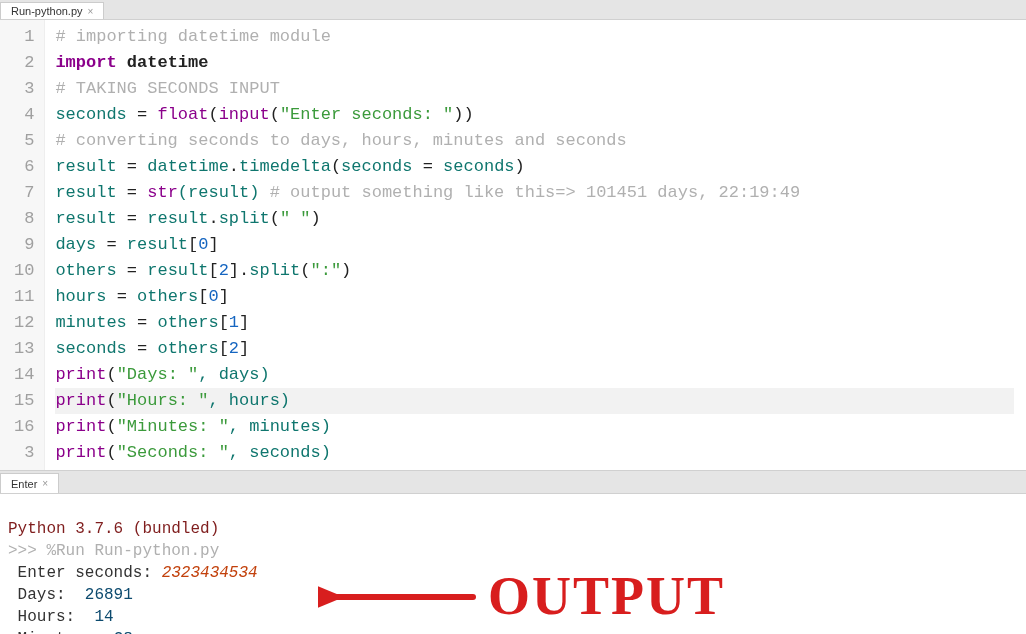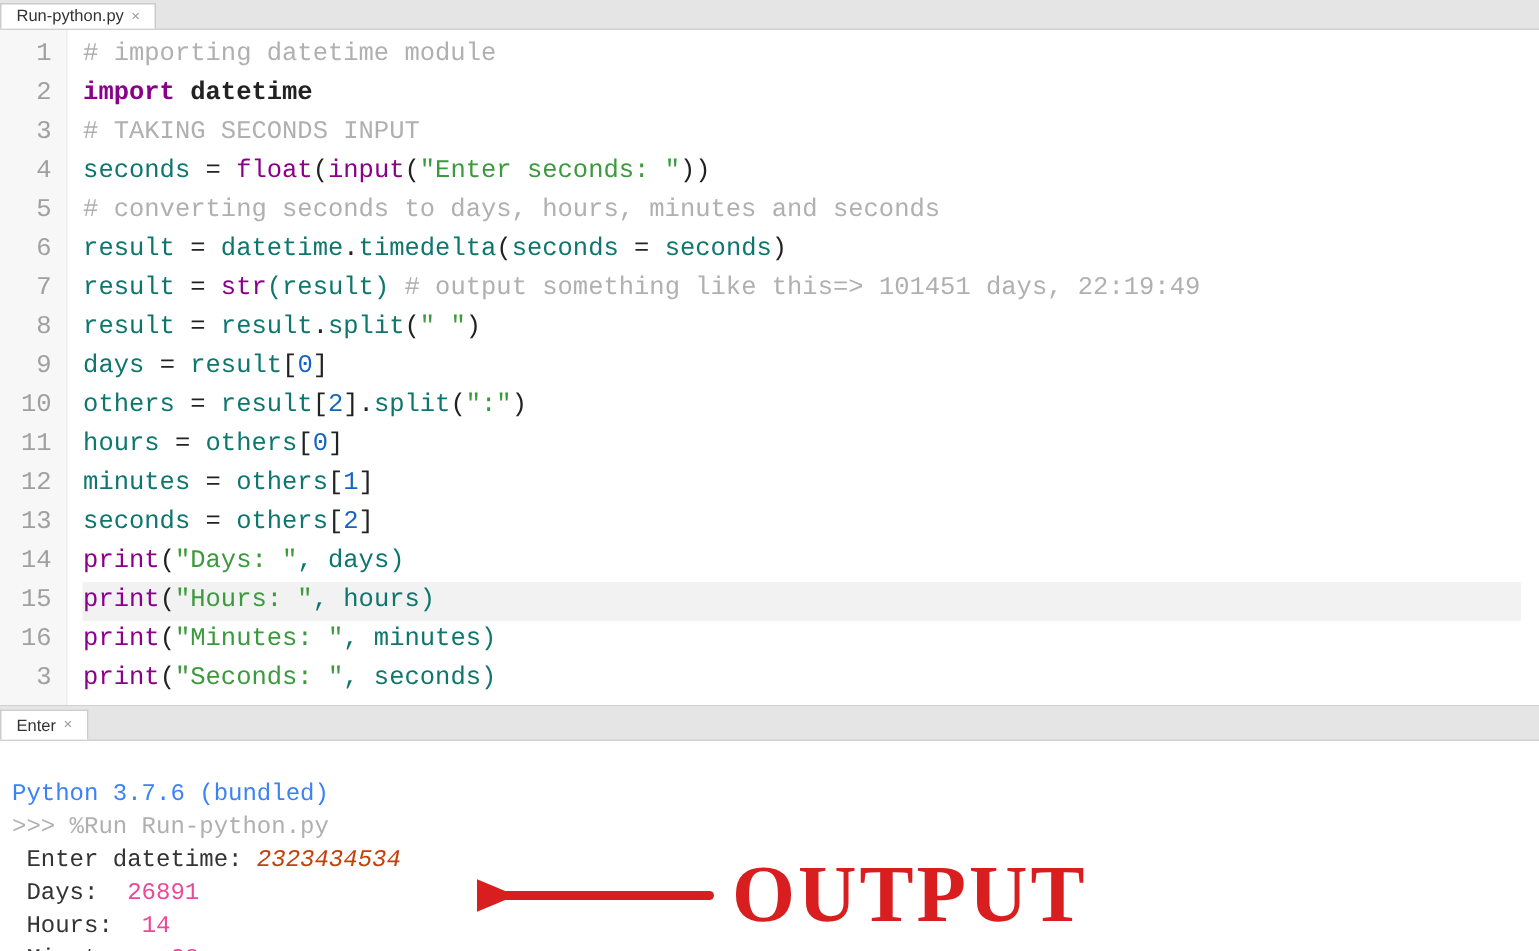--- a/index.html
+++ b/index.html
@@ -85,26 +85,26 @@
     }
     .shell-body {
       padding: 2px 8px;
       font-size: 16px;
       line-height: 22px;
       white-space: pre;
       font-family: "Courier New", Consolas, monospace;
       position: relative;
       flex: 1;
     }
-    .shell-info { color: #3b82f6; }
+    .shell-info { color: #7f1d1d; }
     .shell-prompt { color: #b0b0b0; }
     .shell-magic { color: #b0b0b0; }
     .shell-label { color: #333; }
     .shell-input { color: #c2410c; font-style: italic; }
-    .shell-val { color: #ec4899; }
+    .shell-val { color: #0c4a6e; }
     .annotation {
       position: absolute;
       top: 33px;
       left: 260px;
       width: 520px;
       height: 90px;
       pointer-events: none;
     }
     .annotation svg { width: 100%; height: 100%; }
     .annotation-text {
@@ -153,21 +153,21 @@
 <div class="shell-panel">
   <div class="tab-bar">
     <div class="tab">
       <span>Enter</span>
       <span class="tab-close">×</span>
     </div>
   </div>
   <div class="shell-body">
 <span class="shell-info">Python 3.7.6 (bundled)</span>
 <span class="shell-prompt">&gt;&gt;&gt; </span><span class="shell-magic">%Run Run-python.py</span>
-<span id="shell-out"><span class="shell-label"> Enter datetime: </span><span class="shell-input">2323434534</span>
+<span id="shell-out"><span class="shell-label"> Enter seconds: </span><span class="shell-input">2323434534</span>
 <span class="shell-label"> Days:  </span><span class="shell-val">26891</span>
 <span class="shell-label"> Hours:  </span><span class="shell-val">14</span>
 <span class="shell-label"> Minutes:  </span><span class="shell-val">28</span>
 </span>
     <div class="annotation">
       <svg viewBox="0 0 520 90">
         <defs>
           <marker id="arrowhead" markerWidth="12" markerHeight="10" refX="2" refY="5" orient="auto">
             <polygon points="12 0, 0 5, 12 10" fill="#d81e1e"></polygon>
           </marker>

